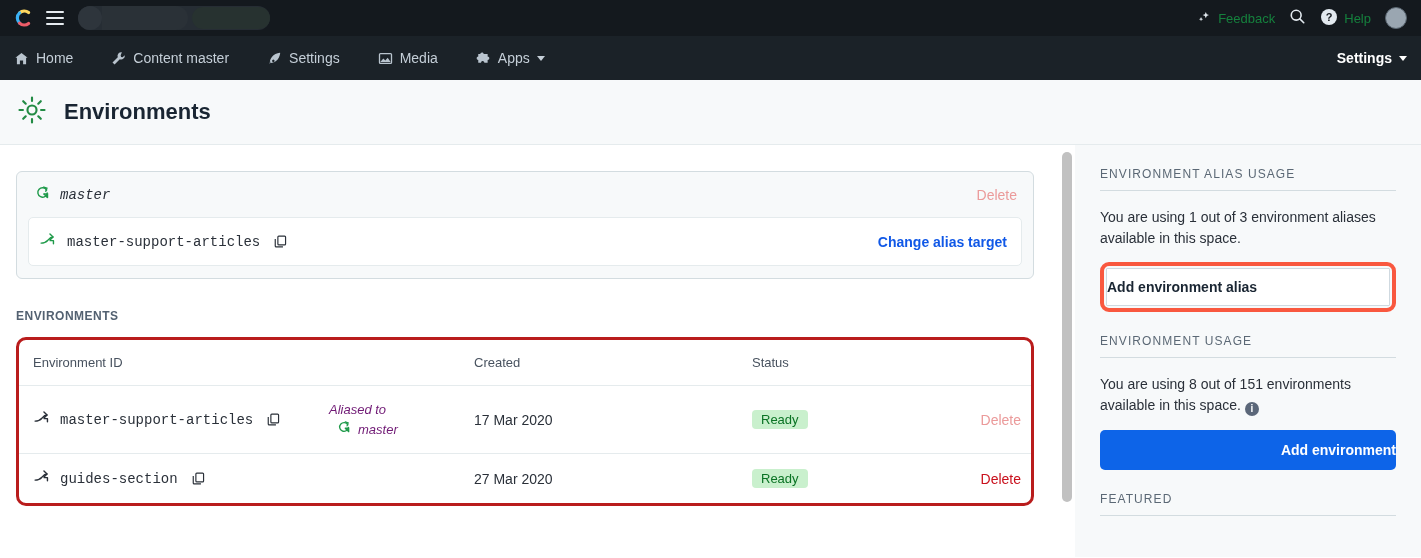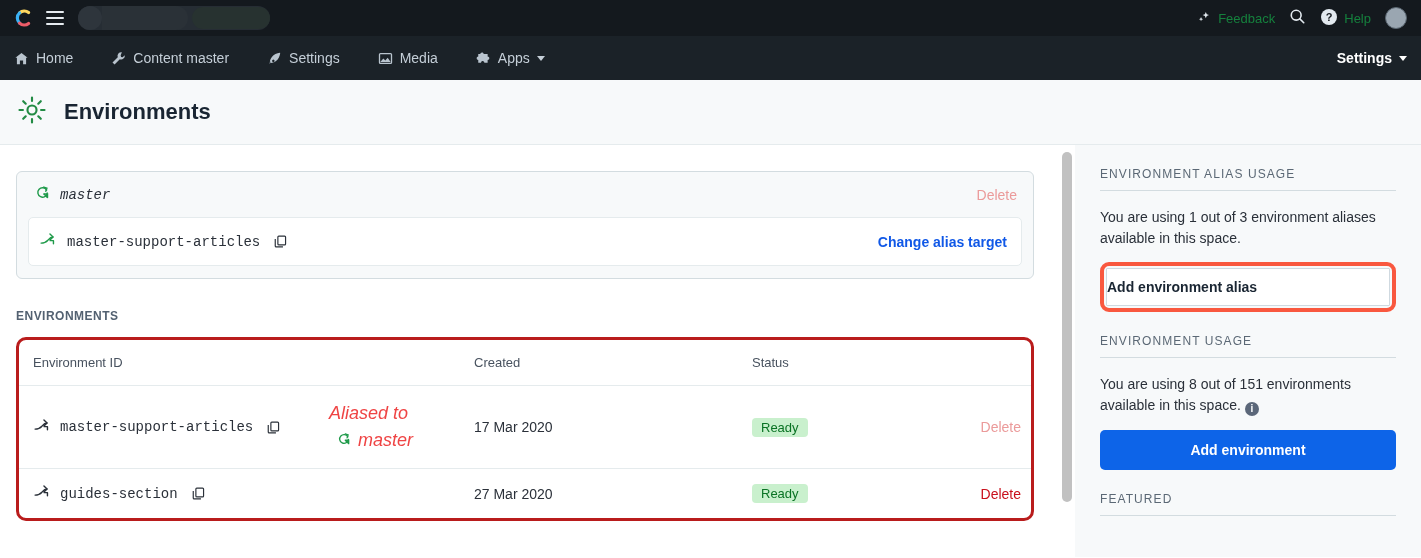--- a/index.html
+++ b/index.html
@@ -94,21 +94,21 @@
   .env-table th {
     text-align: left; font-size: 13px; font-weight: normal; color: #48525f;
     padding: 15px 10px; border-bottom: 1px solid #e5ebed;
   }
   .env-table td { padding: 14px 10px; border-bottom: 1px solid #e5ebed; vertical-align: middle; }
   .env-table tr:last-child td { border-bottom: none; }
   .c-id { padding-left: 14px !important; }
   .env-id-cell { display: flex; align-items: center; }
   .env-id-text { font-size: 14px; color: #2a3039; margin-left: 10px; }
   .copy-btn { margin-left: 13px; cursor: pointer; display: inline-flex; }
-  .aliased-to { font-size: 18px; font-style: italic; color: #ef4444; line-height: 1.5; }
+  .aliased-to { font-size: 13px; font-style: italic; color: #701a75; line-height: 1.5; }
   .aliased-row { display: flex; align-items: center; gap: 7px; padding-left: 8px; }
   .created { font-size: 14px; color: #2a3039; }
   .badge-ready {
     display: inline-block; background: #c9f0cd; color: #0a7324;
     font-size: 13px; padding: 2px 9px; border-radius: 4px;
   }
   .del-muted { color: #eb9a9a; font-size: 14px; text-align: right; cursor: pointer; }
   .del-strong { color: #c9101c; font-size: 14px; text-align: right; cursor: pointer; }
 
   
@@ -122,21 +122,21 @@
     border-radius: 50%; background: #5b6779; color: #fff; font-size: 10px;
     font-weight: bold; text-align: center; line-height: 14px; margin-left: 4px;
   }
   .btn-secondary {
     display: block; width: 100%; height: 38px; line-height: 36px; text-align: left;
     background: #fff; border: 1px solid #cfd9e0; border-radius: 1px;
     font-size: 14px; font-weight: bold; color: #192532; cursor: pointer;
     font-family: "Liberation Sans", sans-serif;
   }
   .btn-primary {
-    display: block; width: 100%; height: 40px; line-height: 40px; text-align: center;
+    display: block; width: 100%; height: 40px; line-height: 40px; text-align: right;
     background: #0d64e8; border: none; border-radius: 5px;
     font-size: 14px; font-weight: bold; color: #ffffff; cursor: pointer;
     font-family: "Liberation Sans", sans-serif;
   }
   .highlight-box { border: 4px solid #f9583f; border-radius: 9px; padding: 2px; margin-bottom: 22px; }
   .mb-block { margin-bottom: 22px; }
 </style>
 </head>
 <body>
 

